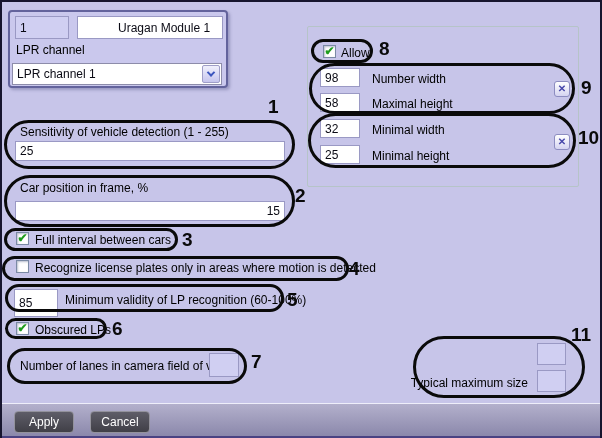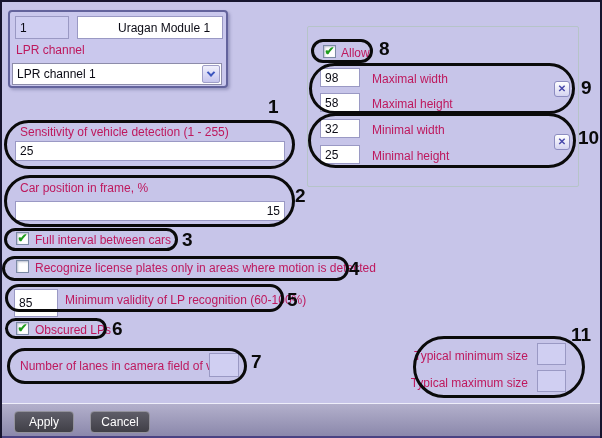--- a/index.html
+++ b/index.html
@@ -29,21 +29,21 @@
   .field {
     background: #ffffff;
     border: 1px solid #9a99c4;
     font-size: 12px; color: #0a0a14;
     padding: 0 4px;
     font-family: "Liberation Sans", sans-serif;
   }
   .field.lav { background: #d0cff2; }
   input.field { outline: none; }
 
-  .label { white-space: nowrap; font-size: 12px; color: #be185d; }
+  .label { white-space: nowrap; font-size: 12px; color: #000000; }
 
   
   .dropdown {
     background: #ffffff;
     border: 1px solid #8d8caa;
     display: flex; align-items: center; gap: 9px;
   }
   .dropdown .dd-text { flex: 1; padding-left: 4px; }
   .dd-btn {
     width: 18px; height: 18px; margin-right: 1px;
@@ -164,40 +164,39 @@
   <input class="abs field lav" style="left: 207px; top: 351px; width: 30px; height: 24px;" readonly="" value="">
 
   <div class="abs groupbox"></div>
 
   <div class="abs checkbox" style="left:321px; top:43px;">
     <span class="check">✔</span>
   </div>
   <span class="abs label" style="left:339px; top:44px;">Allow</span>
 
   <input class="abs field" style="left: 318px; top: 66px; width: 40px; height: 19px;" readonly="" value="98">
-  <span class="abs label" style="left:370px; top:70px;">Maximal width</span>
+  <span class="abs label" style="left:370px; top:70px;">Number width</span>
 
   <input class="abs field" style="left: 318px; top: 91px; width: 40px; height: 19px;" readonly="" value="58">
   <span class="abs label" style="left:370px; top:95px;">Maximal height</span>
 
   <button class="abs xbtn" style="left:552px; top:79px;">
     <span class="x">✕</span>
   </button>
 
   <input class="abs field" style="left: 318px; top: 117px; width: 40px; height: 19px;" readonly="" value="32">
   <span class="abs label" style="left:370px; top:121px;">Minimal width</span>
 
   <input class="abs field" style="left: 318px; top: 143px; width: 40px; height: 19px;" readonly="" value="25">
   <span class="abs label" style="left:370px; top:147px;">Minimal height</span>
 
   <button class="abs xbtn" style="left:552px; top:132px;">
     <span class="x">✕</span>
   </button>
 
-  <span class="abs label" style="right:72px; top:347px;">Typical minimum size</span>
   <input class="abs field lav" style="left: 535px; top: 341px; width: 29px; height: 22px;" readonly="" value="">
   <span class="abs label" style="right:72px; top:374px;">Typical maximum size</span>
   <input class="abs field lav" style="left: 535px; top: 368px; width: 29px; height: 22px;" readonly="" value="">
 
   <div class="abs bottombar"></div>
   <button class="btn" style="left:12px; top:409px; width:60px;">Apply</button>
   <button class="btn" style="left:88px; top:409px; width:60px;">Cancel</button>
 
   <div class="abs oval" style="left:2px;  top:118px; width:291px; height:49px; border-radius:25px;"></div>
   <div class="abs oval" style="left:2px;  top:173px; width:291px; height:52px; border-radius:26px;"></div>

